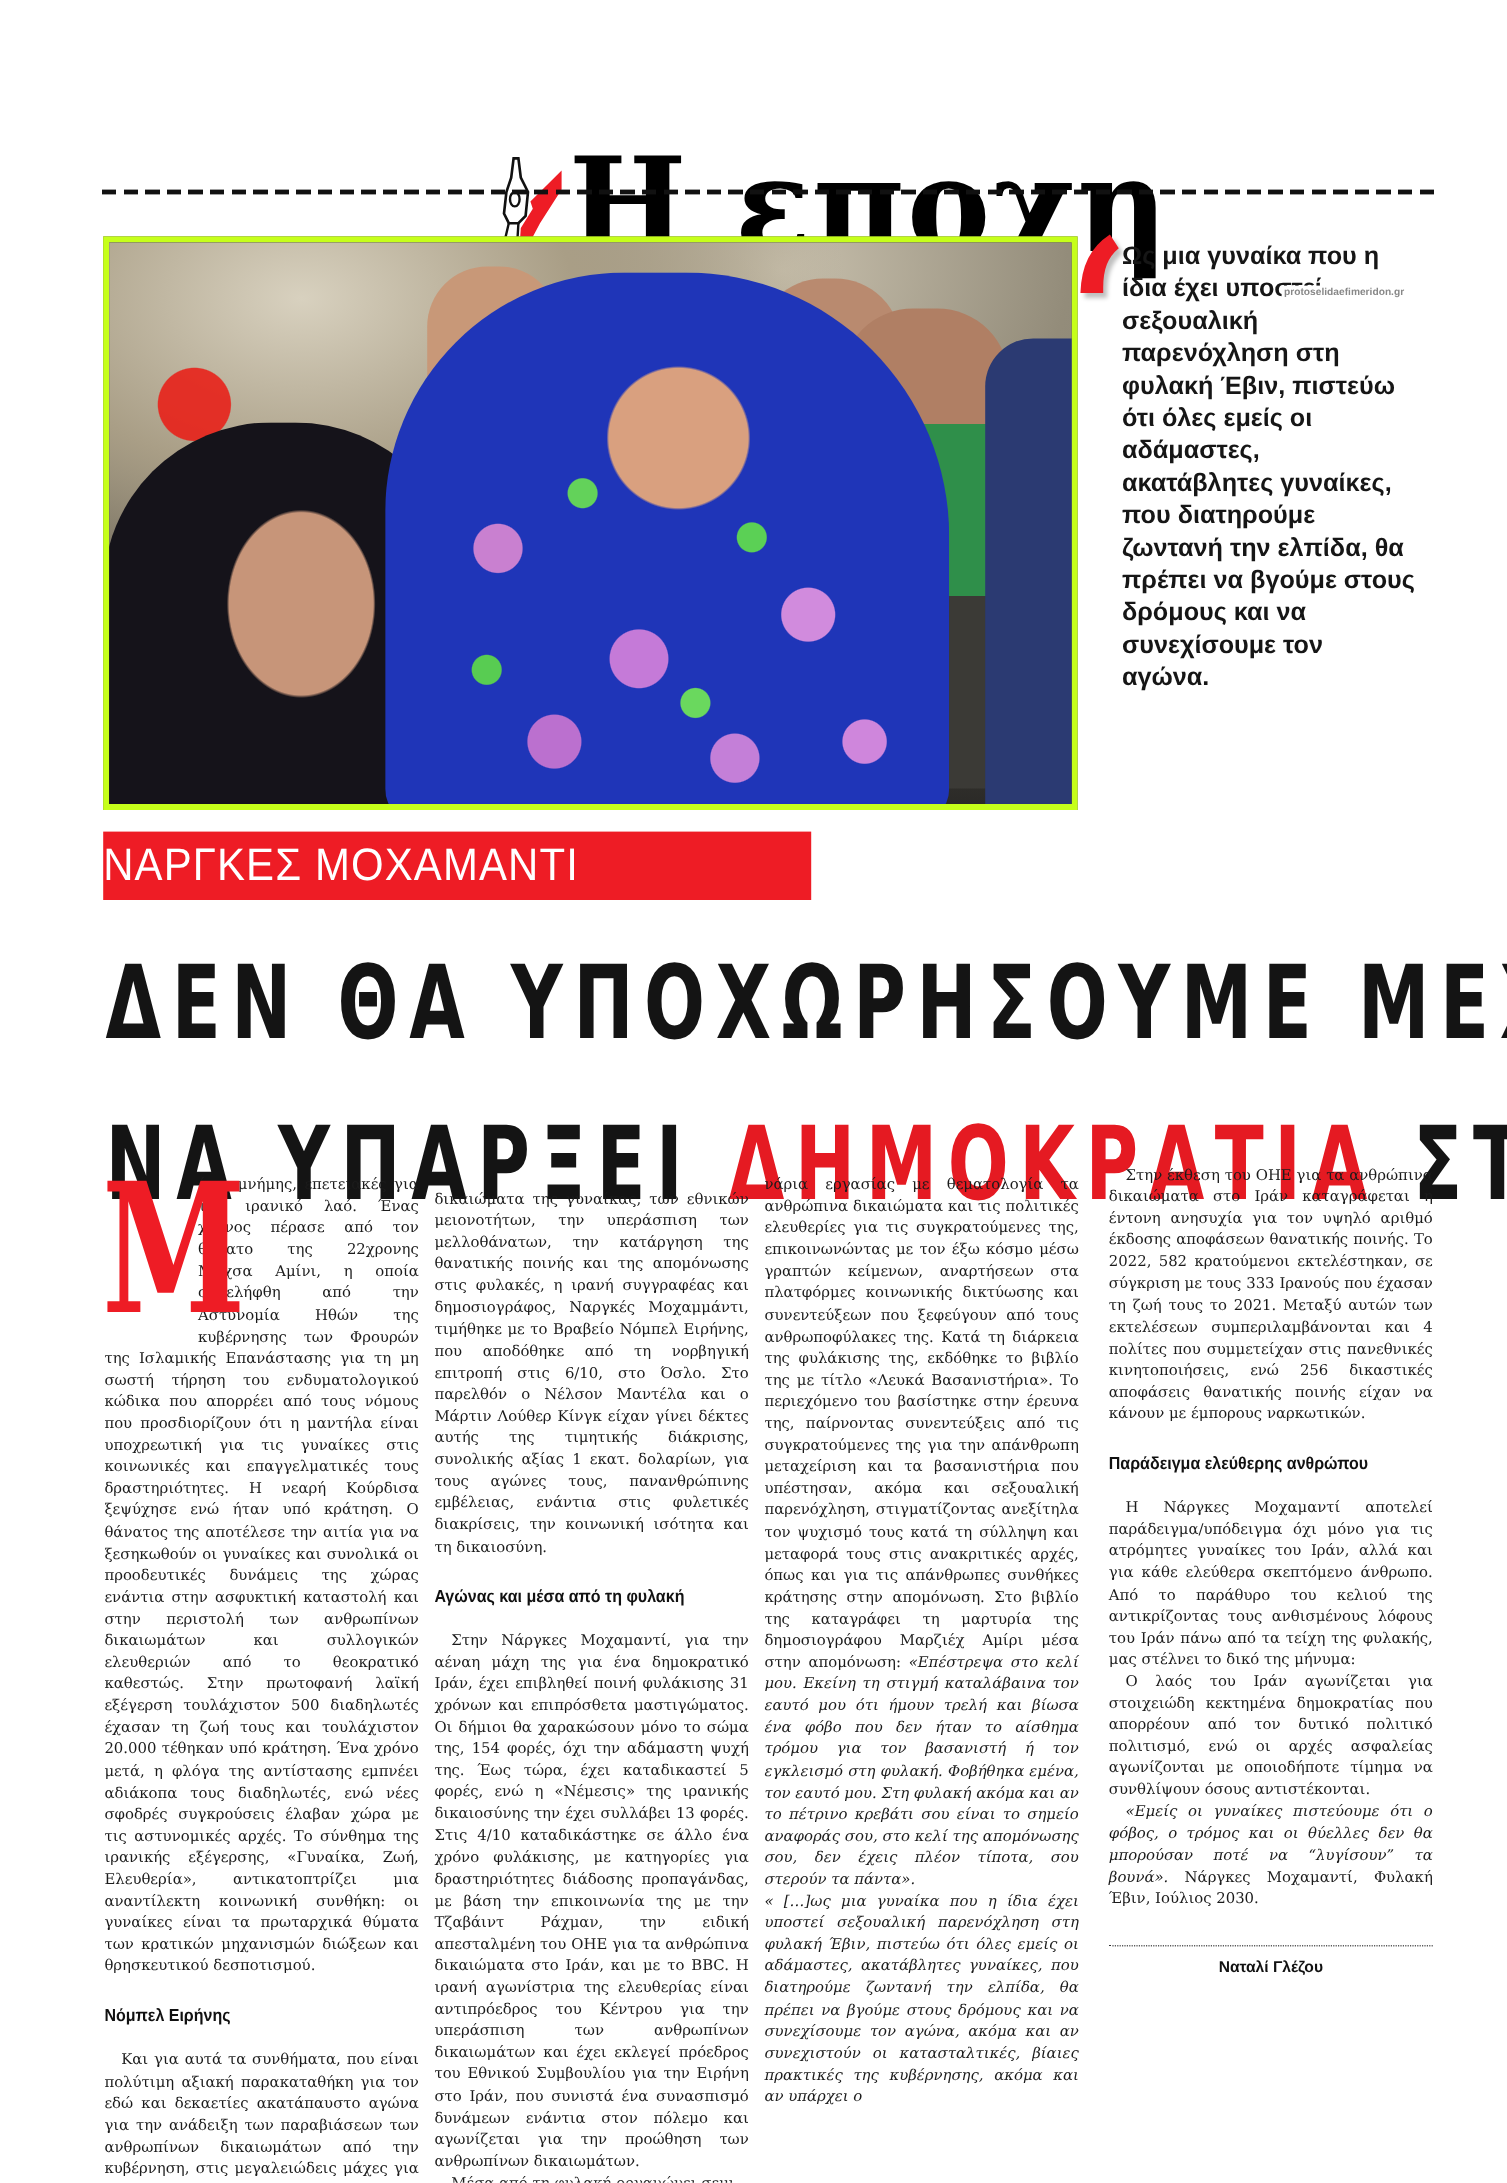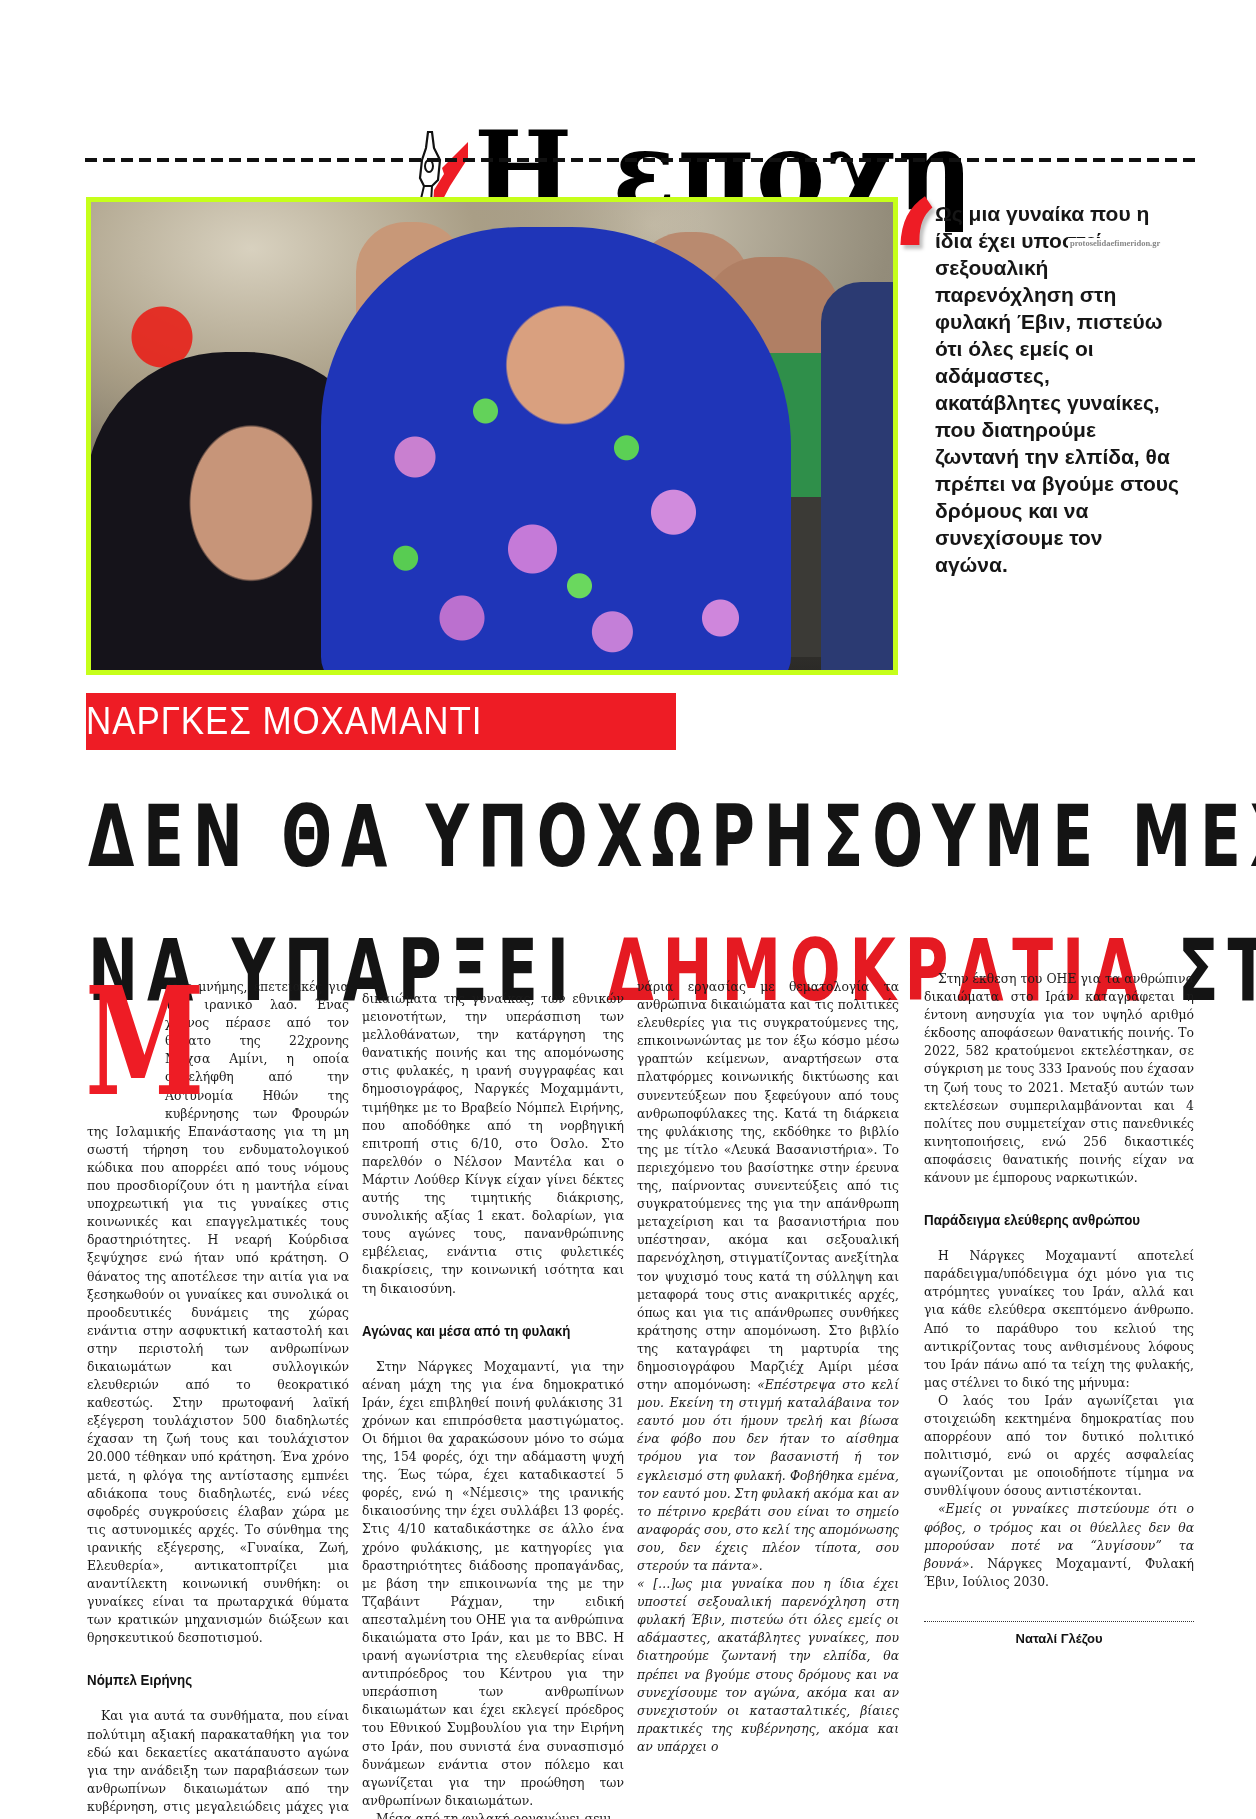--- a/index.html
+++ b/index.html
@@ -47,21 +47,21 @@
         radial-gradient(circle at 85% 85%, #cf86dc 0 18px, transparent 19px),
         radial-gradient(circle at 35% 40%, #63d25a 0 12px, transparent 13px),
         radial-gradient(circle at 65% 48%, #5bd055 0 12px, transparent 13px),
         radial-gradient(circle at 55% 78%, #6ad85e 0 12px, transparent 13px),
         radial-gradient(circle at 18% 72%, #58cc52 0 12px, transparent 13px),
         #1f35b8; }
 
   
   .quote-mark { position: absolute; left: 886px; top: 178px; font-family: "DejaVu Serif", serif; font-weight: 900; font-size: 170px; line-height: 1; color: #ee1c25; transform: scaleX(.85); text-shadow: 4px 4px 4px rgba(0,0,0,.25); }
   .pullquote { position: absolute; left: 935px; top: 200px; width: 245px; font-family: "Liberation Sans", sans-serif; font-weight: 700; font-size: 21px; line-height: 27px; color: #161616; }
-  .watermark { position: absolute; left: 1068px; top: 238px; font-family: Liberation Serif, serif; font-weight: 700; font-size: 8.5px; color: #888; background: #fff; padding: 0 2px; }
+  .watermark { position: absolute; left: 1068px; top: 238px; font-family: Liberation Sans, sans-serif; font-weight: 700; font-size: 8.5px; color: #888; background: #fff; padding: 0 2px; }
 
   
   .kicker { position: absolute; left: 86px; top: 693px; width: 590px; height: 57px; background: #ee1c25; display: flex; align-items: center; }
   .kicker span { font-family: "Liberation Sans", sans-serif; font-size: 38px; color: #fff; letter-spacing: 1px; transform: scaleX(.92); transform-origin: left center; white-space: nowrap; }
   .headline { position: absolute; left: 88px; top: 770px; width: 1100px; font-family: "DejaVu Sans", sans-serif; font-weight: 700; font-size: 68px; line-height: 107px; color: #141414; letter-spacing: 10px; transform: scaleY(1.25) scaleX(.88); transform-origin: left top; white-space: nowrap; }
   .headline .red { color: #e51a22; }
 
   
   .col { position: absolute; top: 978px; width: 262px; font-size: 12.4px; line-height: 18.1px; text-align: justify; color: #1b1b1b; }
   .col p { margin: 0; text-indent: 14px; }

